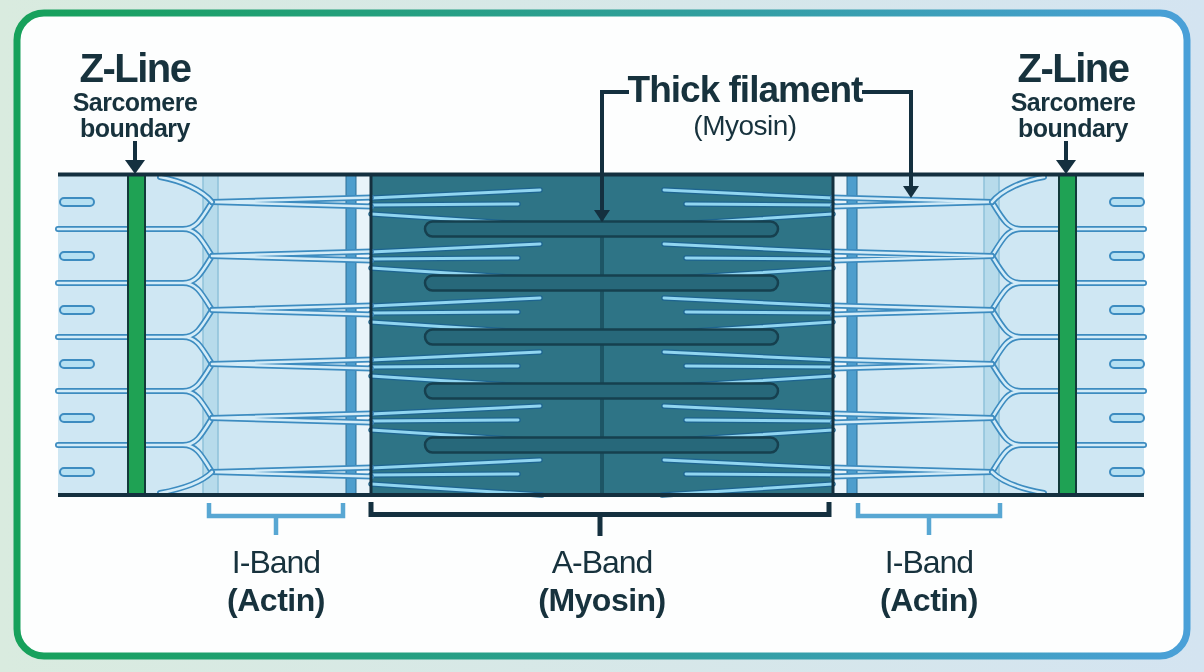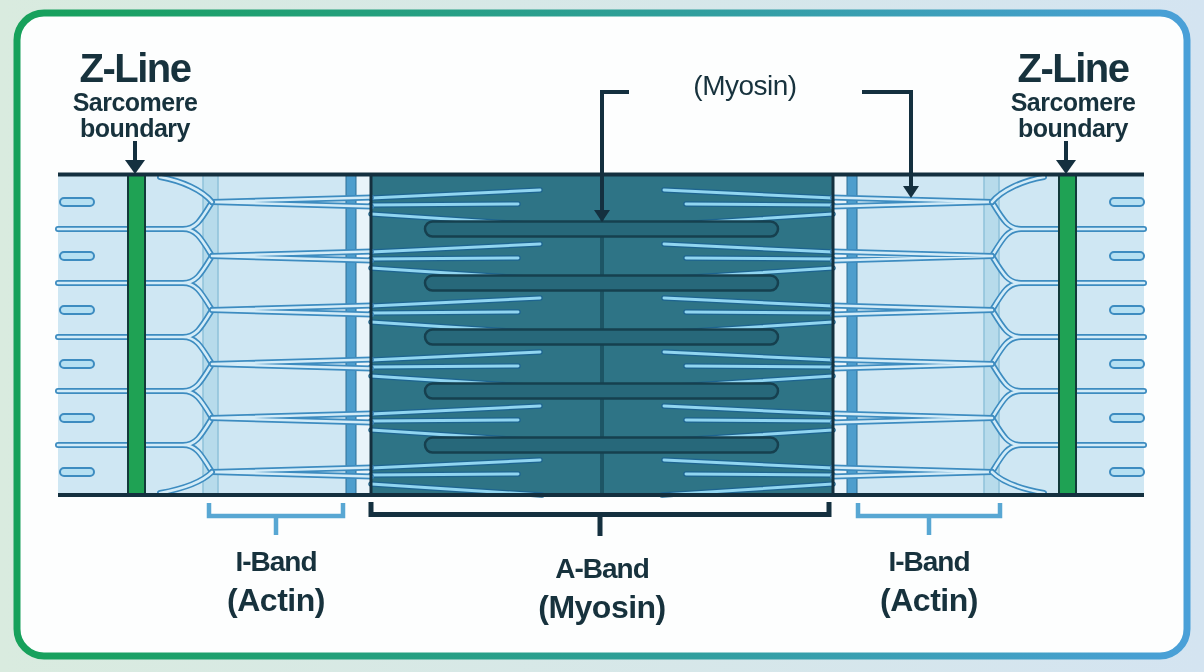--- a/index.html
+++ b/index.html
@@ -41,21 +41,21 @@
   .anno{stroke:var(--c-dark);stroke-width:4;fill:none;}
   .anno-head{fill:var(--c-dark);stroke:none;}
   .bracket-dark{stroke:var(--c-dark);stroke-width:5;fill:none;}
   .bracket-light{stroke:var(--c-bracket-i);stroke-width:4.5;fill:none;}
 
   .lbl{position:absolute;transform:translateX(-50%);text-align:center;color:var(--c-text);white-space:nowrap;}
   .lbl .t1{font-weight:bold;font-size:40px;line-height:42px;letter-spacing:-1.5px;}
   .lbl .t1b{font-weight:bold;font-size:37px;line-height:40px;letter-spacing:-1px;}
   .lbl .sub{font-weight:bold;font-size:25px;line-height:26px;letter-spacing:-0.5px;}
   .lbl .sub2{font-weight:normal;font-size:28px;line-height:32px;letter-spacing:-0.5px;}
-  .lbl-bottom .bt{font-weight:bold;font-size:28px;line-height:40px;letter-spacing:-1px;}
+  .lbl-bottom .bt{font-weight:normal;font-size:32px;line-height:40px;letter-spacing:-1px;}
   .lbl-bottom .bs{font-weight:bold;font-size:32px;line-height:36px;letter-spacing:-0.5px;text-align:center;}
   #watermark{position:absolute;right:27px;top:626px;font-size:20px;color:var(--c-watermark);letter-spacing:0;}
 </style>
 </head>
 <body>
 
 <div id="stage">
 <svg width="1204" height="672" viewBox="0 0 1204 672">
   <defs>
     <linearGradient id="bgGrad" x1="0" y1="0" x2="1" y2="0">
@@ -267,35 +267,36 @@
   </g>
 </svg>
 
 <div class="lbl" style="left:135px;top:47px;">
   <div class="t1">Z-Line</div>
   <div class="sub">Sarcomere</div>
   <div class="sub">boundary</div>
 </div>
 
 <div class="lbl" style="left:745px;top:70px;">
+  <div class="t1b">Thick filament</div>
   <div class="sub2">(Myosin)</div>
 </div>
 
 <div class="lbl" style="left:1073px;top:47px;">
   <div class="t1">Z-Line</div>
   <div class="sub">Sarcomere</div>
   <div class="sub">boundary</div>
 </div>
 
 <div class="lbl lbl-bottom" style="left:276px;top:542px;">
   <div class="bt">I-Band</div>
   <div class="bs">(Actin)</div>
 </div>
 
-<div class="lbl lbl-bottom" style="left:602px;top:542px;margin-top:7px;">
+<div class="lbl lbl-bottom" style="left:602px;top:542px;">
   <div class="bt">A-Band</div>
   <div class="bs">(Myosin)</div>
 </div>
 
 <div class="lbl lbl-bottom" style="left:929px;top:542px;">
   <div class="bt">I-Band</div>
   <div class="bs">(Actin)</div>
 </div>
 
 </div>

